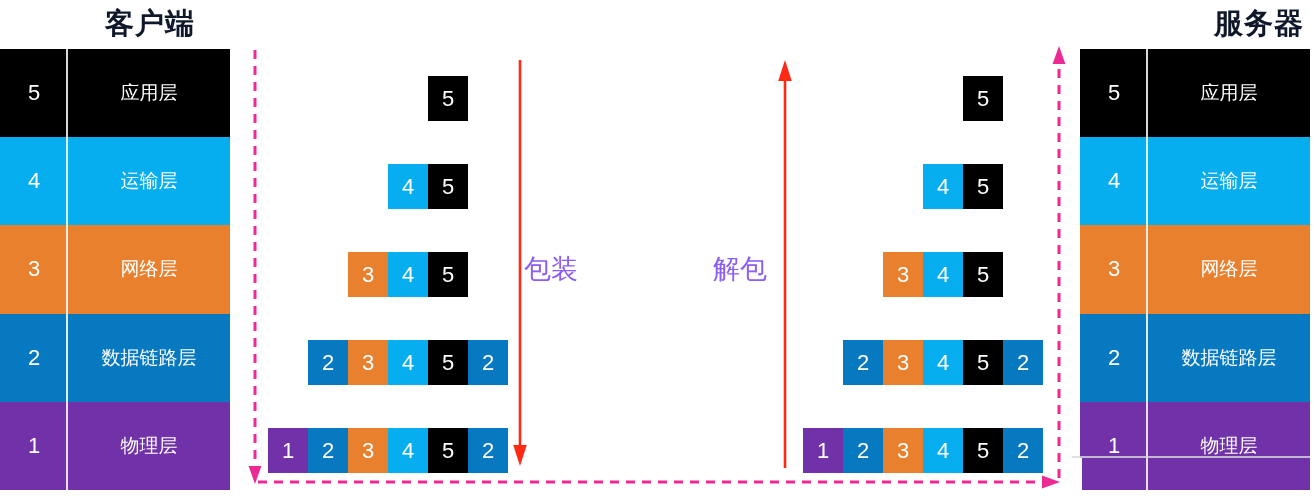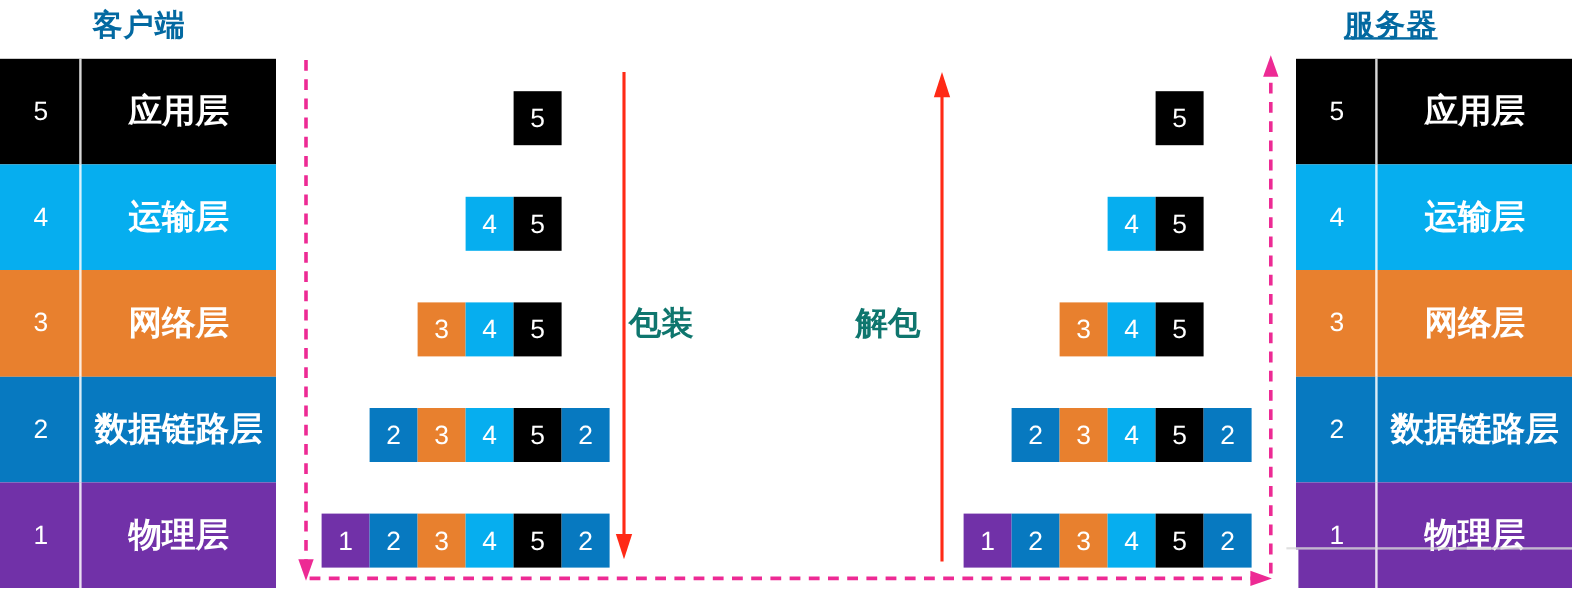--- a/index.html
+++ b/index.html
@@ -7,45 +7,45 @@
     width: 1314px; height: 499px;
     background: #ffffff;
     font-family: "Liberation Sans", "DejaVu Sans", sans-serif;
     overflow: hidden;
   }
   #stage { position: relative; width: 1314px; height: 499px; background: #fff; }
 
   
   .heading {
     position: absolute; top: 4px;
-    font-size: 25px; font-weight: bold; color: #0369a1;
-    letter-spacing: 1px; white-space: nowrap;
+    font-size: 29px; font-weight: bold; color: #0f172a;
+    letter-spacing: 1px; white-space: nowrap; margin-left: 28px;
   }
   #client-heading { left: 77px; }
-  #server-heading { left: 1120px; text-decoration: underline; }
+  #server-heading { left: 1186px; }
 
   
   .stack { position: absolute; top: 49px; width: 230px; height: 441px; }
   #client-stack { left: 0px; }
   #server-stack { left: 1080px; }
 
   .layer-row {
     display: flex; width: 100%; height: 88.2px; align-items: stretch;
   }
   .layer-num {
     width: 68px; display: flex; align-items: center; justify-content: center;
     color: #ffffff; font-size: 22px; position: relative;
   }
   .layer-num::after {
     content: ""; position: absolute; right: 0; top: 0; bottom: 0;
     width: 2px; background: rgba(255,255,255,0.85);
   }
   .layer-label {
     flex: 1; display: flex; align-items: center; justify-content: center;
-    color: #ffffff; font-size: 28px; white-space: nowrap; font-weight: bold;
+    color: #ffffff; font-size: 19px; white-space: nowrap;
   }
   .lc-black  { background: #000000; }
   .lc-cyan   { background: #06aeef; }
   .lc-orange { background: #e8802e; }
   .lc-blue   { background: #0779c0; }
   .lc-purple { background: #7131a8; }
 
   
   .pkt-row { position: absolute; height: 45px; display: flex; }
   .pkt {
@@ -57,22 +57,22 @@
   .pc-cyan   { background: #06aeef; }
   .pc-orange { background: #e8802e; }
   .pc-blue   { background: #0779c0; }
   .pc-purple { background: #7131a8; }
 
   
   .red-arrow { position: absolute; width: 18px; }
   .red-arrow svg { display: block; overflow: visible; }
 
   .arrow-label {
-    position: absolute; color: #0f766e; font-size: 27px;
-    font-weight: bold; white-space: nowrap;
+    position: absolute; color: #8b5cf6; font-size: 27px;
+    font-weight: normal; white-space: nowrap;
   }
   #encapsulate-label { left: 524px; top: 251px; }
   #decapsulate-label { left: 713px; top: 251px; text-align: right; }
 
   
   #pink-path { position: absolute; left: 0; top: 0; width: 1314px; height: 499px;
                pointer-events: none; }
   #pink-path svg { display: block; }
 
   

